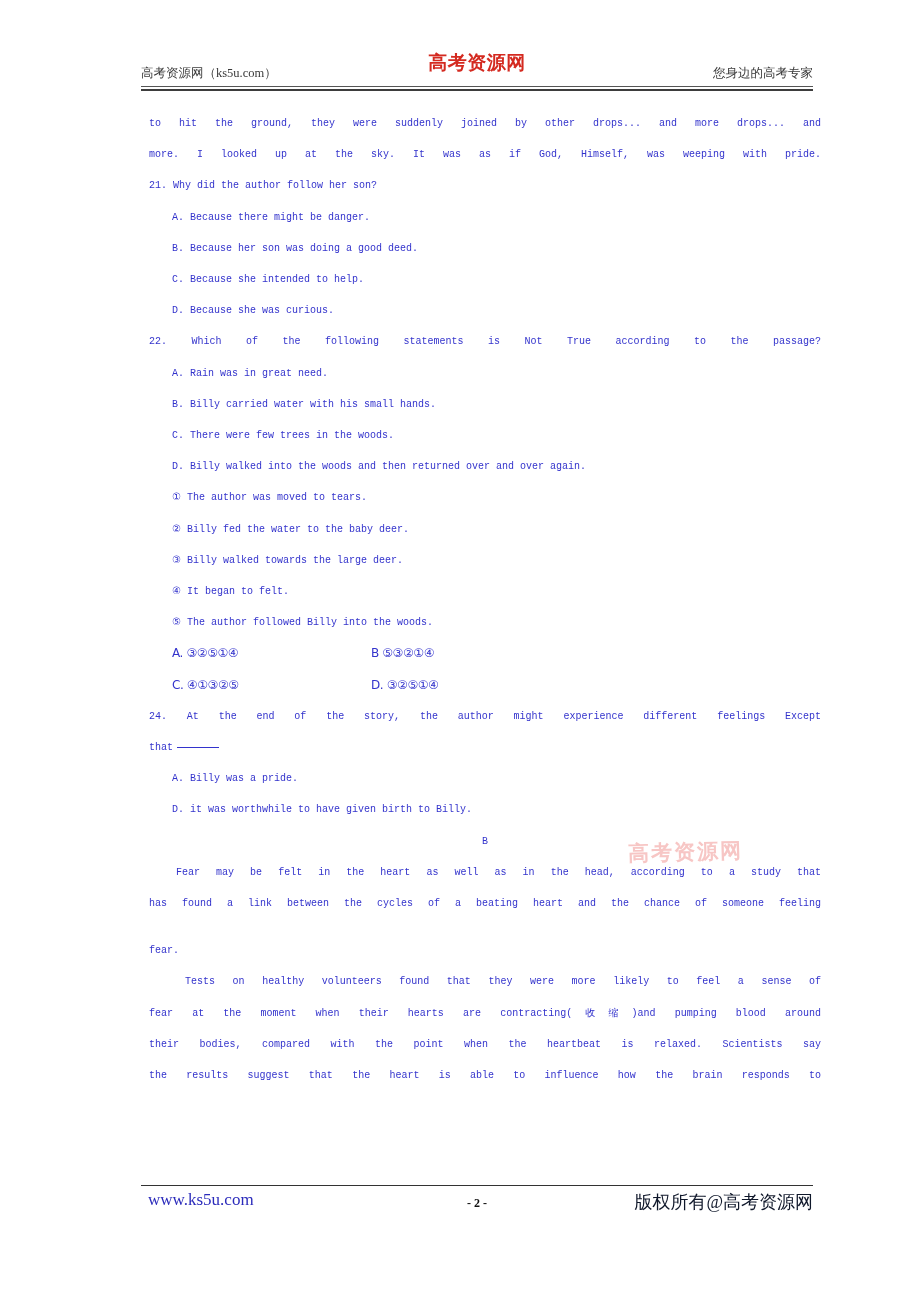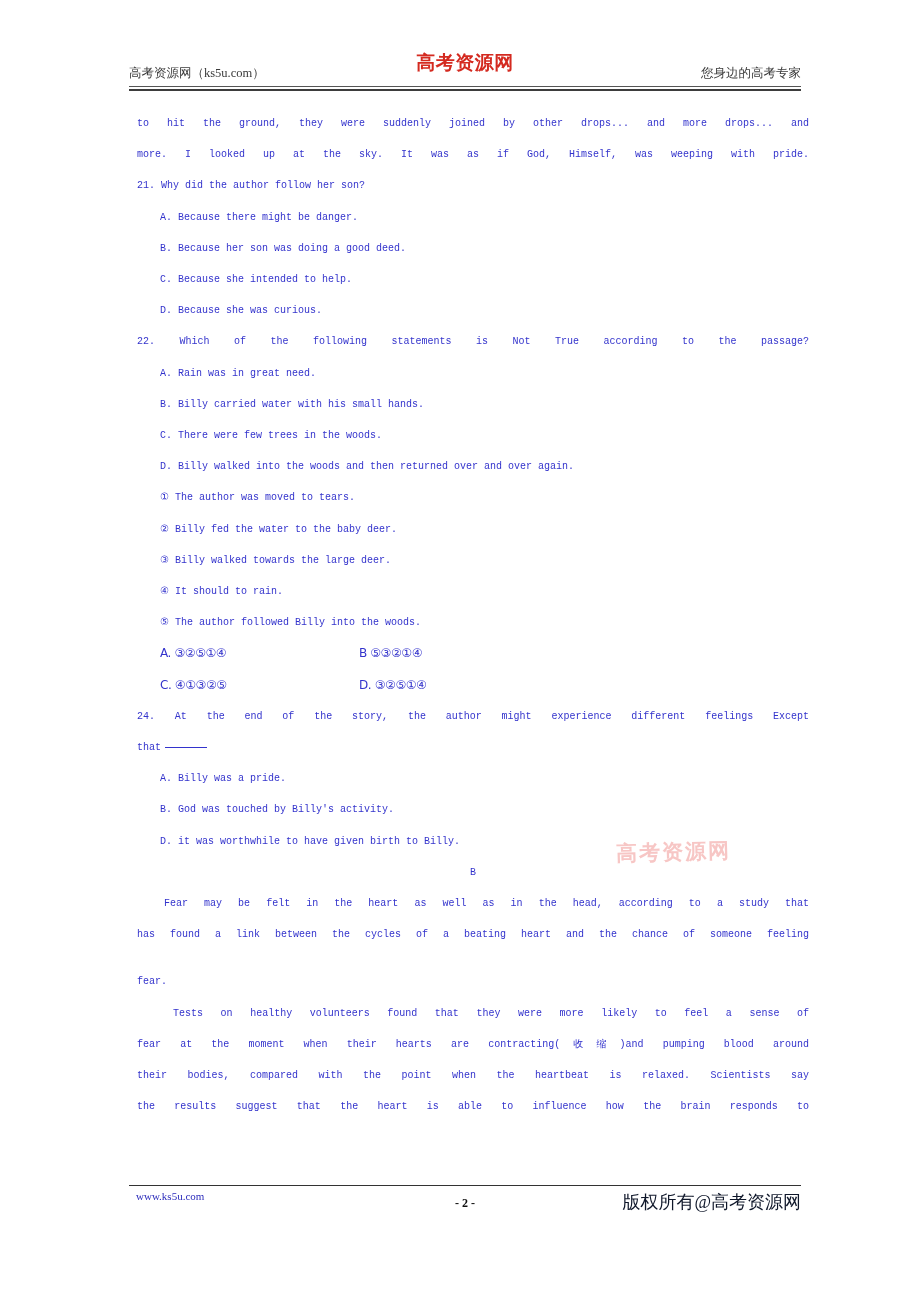--- a/index.html
+++ b/index.html
@@ -10,21 +10,21 @@
   body {
     width: 920px;
     height: 1302px;
     position: relative;
     font-family: "Liberation Serif", "DejaVu Serif", serif;
     overflow: hidden;
   }
 
   .page {
     position: absolute;
-    left: 4px; top: 0;
+    left: 16px; top: 0;
     width: 836px;
     height: 1302px;
   }
 
   
   .header {
     position: absolute;
     left: 125px;
     top: 50px;
     width: 672px;
@@ -170,21 +170,21 @@
     left: 125px;
     top: 1190px;
     width: 672px;
     height: 22px;
   }
   .footer-left {
     position: absolute;
     left: 7px;
     top: 0;
     font-family: "Liberation Serif", "DejaVu Serif", serif;
-    font-size: 11px;
+    font-size: 17px;
     color: #2b2bbb;
     white-space: nowrap;
   }
   .footer-center {
     position: absolute;
     left: 50%;
     top: 6px;
     transform: translateX(-50%);
     font-family: "Liberation Serif", "DejaVu Serif", serif;
     font-size: 12px;
@@ -228,36 +228,35 @@
 
     <div class="line jline">22. Which of the following statements is Not True according to the passage?</div>
     <div class="line opt">A. Rain was in great need.</div>
     <div class="line opt">B. Billy carried water with his small hands.</div>
     <div class="line opt">C. There were few trees in the woods.</div>
     <div class="line opt">D. Billy walked into the woods and then returned over and over again.</div>
 
     <div class="line optnum">① The author was moved to tears.</div>
     <div class="line optnum">② Billy fed the water to the baby deer.</div>
     <div class="line optnum">③ Billy walked towards the large deer.</div>
-    <div class="line optnum">④ It should to rain.</div>
+    <div class="line optnum">④ It began to felt.</div>
     <div class="line optnum">⑤ The author followed Billy into the woods.</div>
 
     <div class="ansrow">
       <span class="c1 circ">A. ③②⑤①④</span>
       <span class="c2 circ">B ⑤③②①④</span>
     </div>
     <div class="ansrow">
       <span class="c1 circ">C. ④①③②⑤</span>
       <span class="c2 circ">D. ③②⑤①④</span>
     </div>
 
     <div class="line jline">24. At the end of the story, the author might experience different feelings Except</div>
     <div class="line"><span>that</span><span class="blank-ul"></span></div>
     <div class="line opt">A. Billy was a pride.</div>
-    <div class="line opt">B. God was touched by Billy's activity.</div>
     <div class="line opt">D. it was worthwhile to have given birth to Billy.</div>
 
     <div class="line center">B</div>
     <div class="line jline" style="text-indent:27px;">Fear may be felt in the heart as well as in the head, according to a study that</div>
     <div class="line jline">has found a link between the cycles of a beating heart and the chance of someone feeling</div>
     <div class="line jfree">fear.</div>
 
     <div class="line jline" style="text-indent:36px;">Tests on healthy volunteers found that they were more likely to feel a sense of</div>
     <div class="line jline">fear at the moment when their hearts are contracting(收缩)and pumping blood around</div>
     <div class="line jline">their bodies, compared with the point when the heartbeat is relaxed. Scientists say</div>

